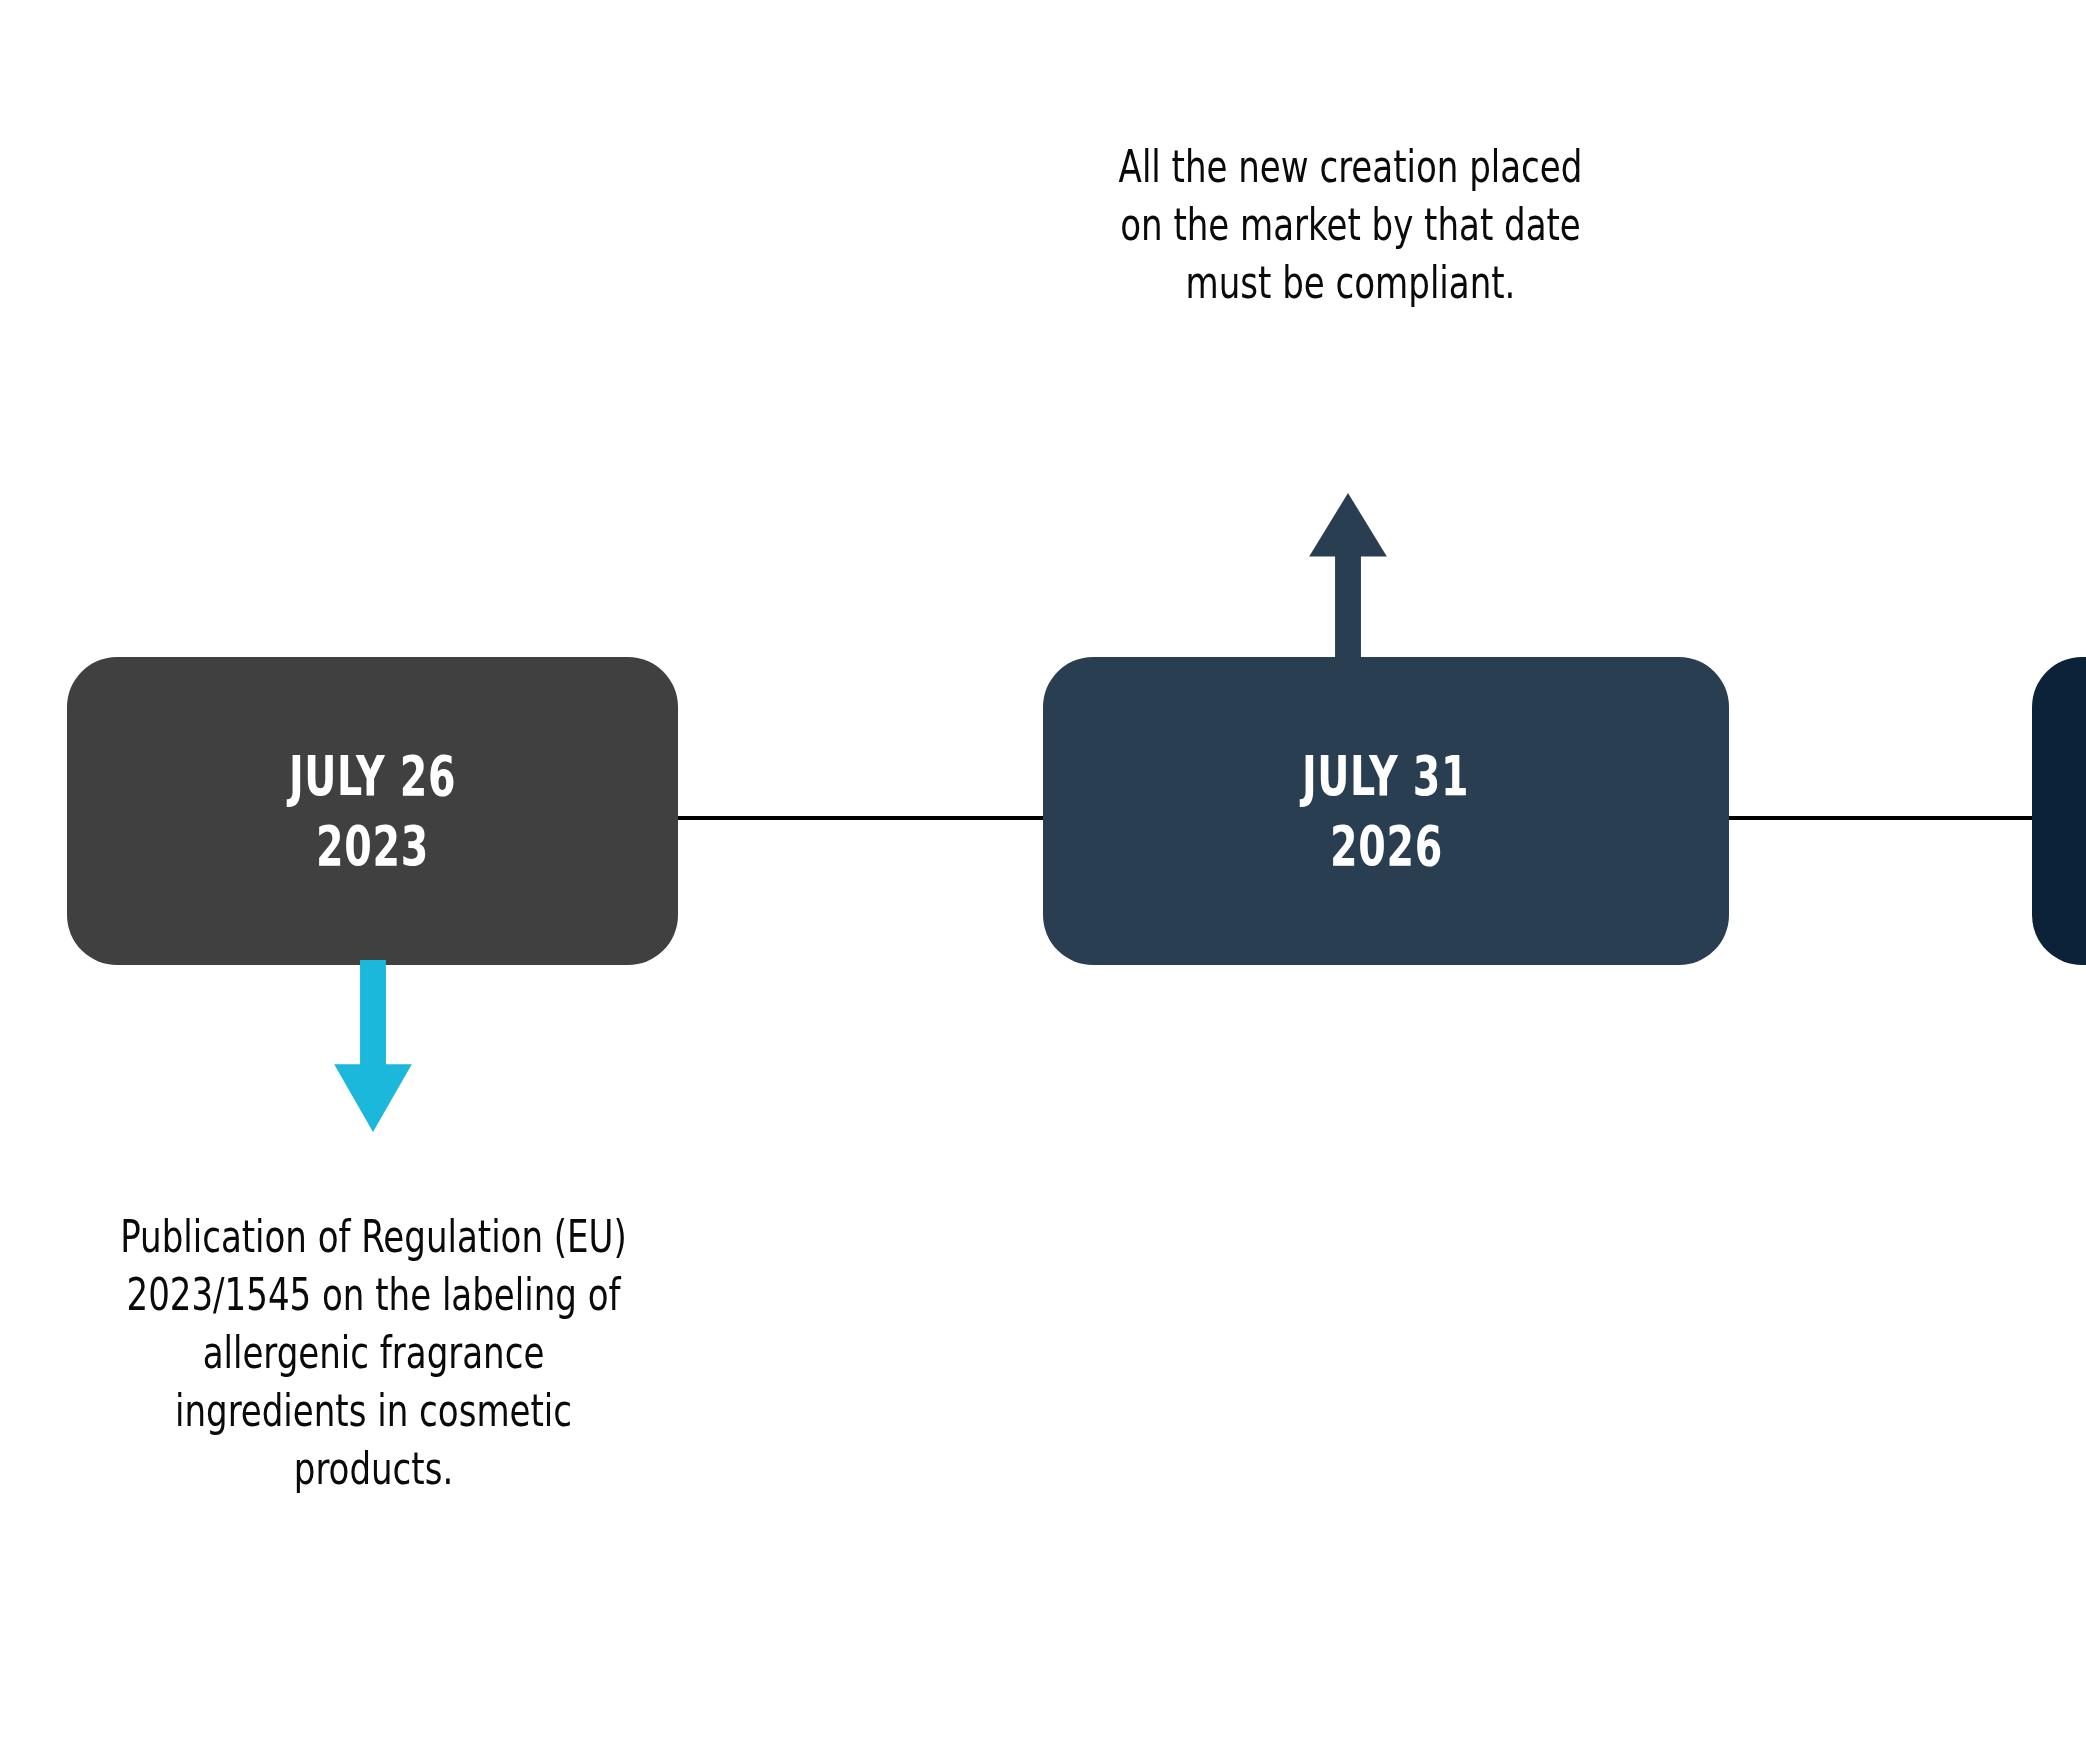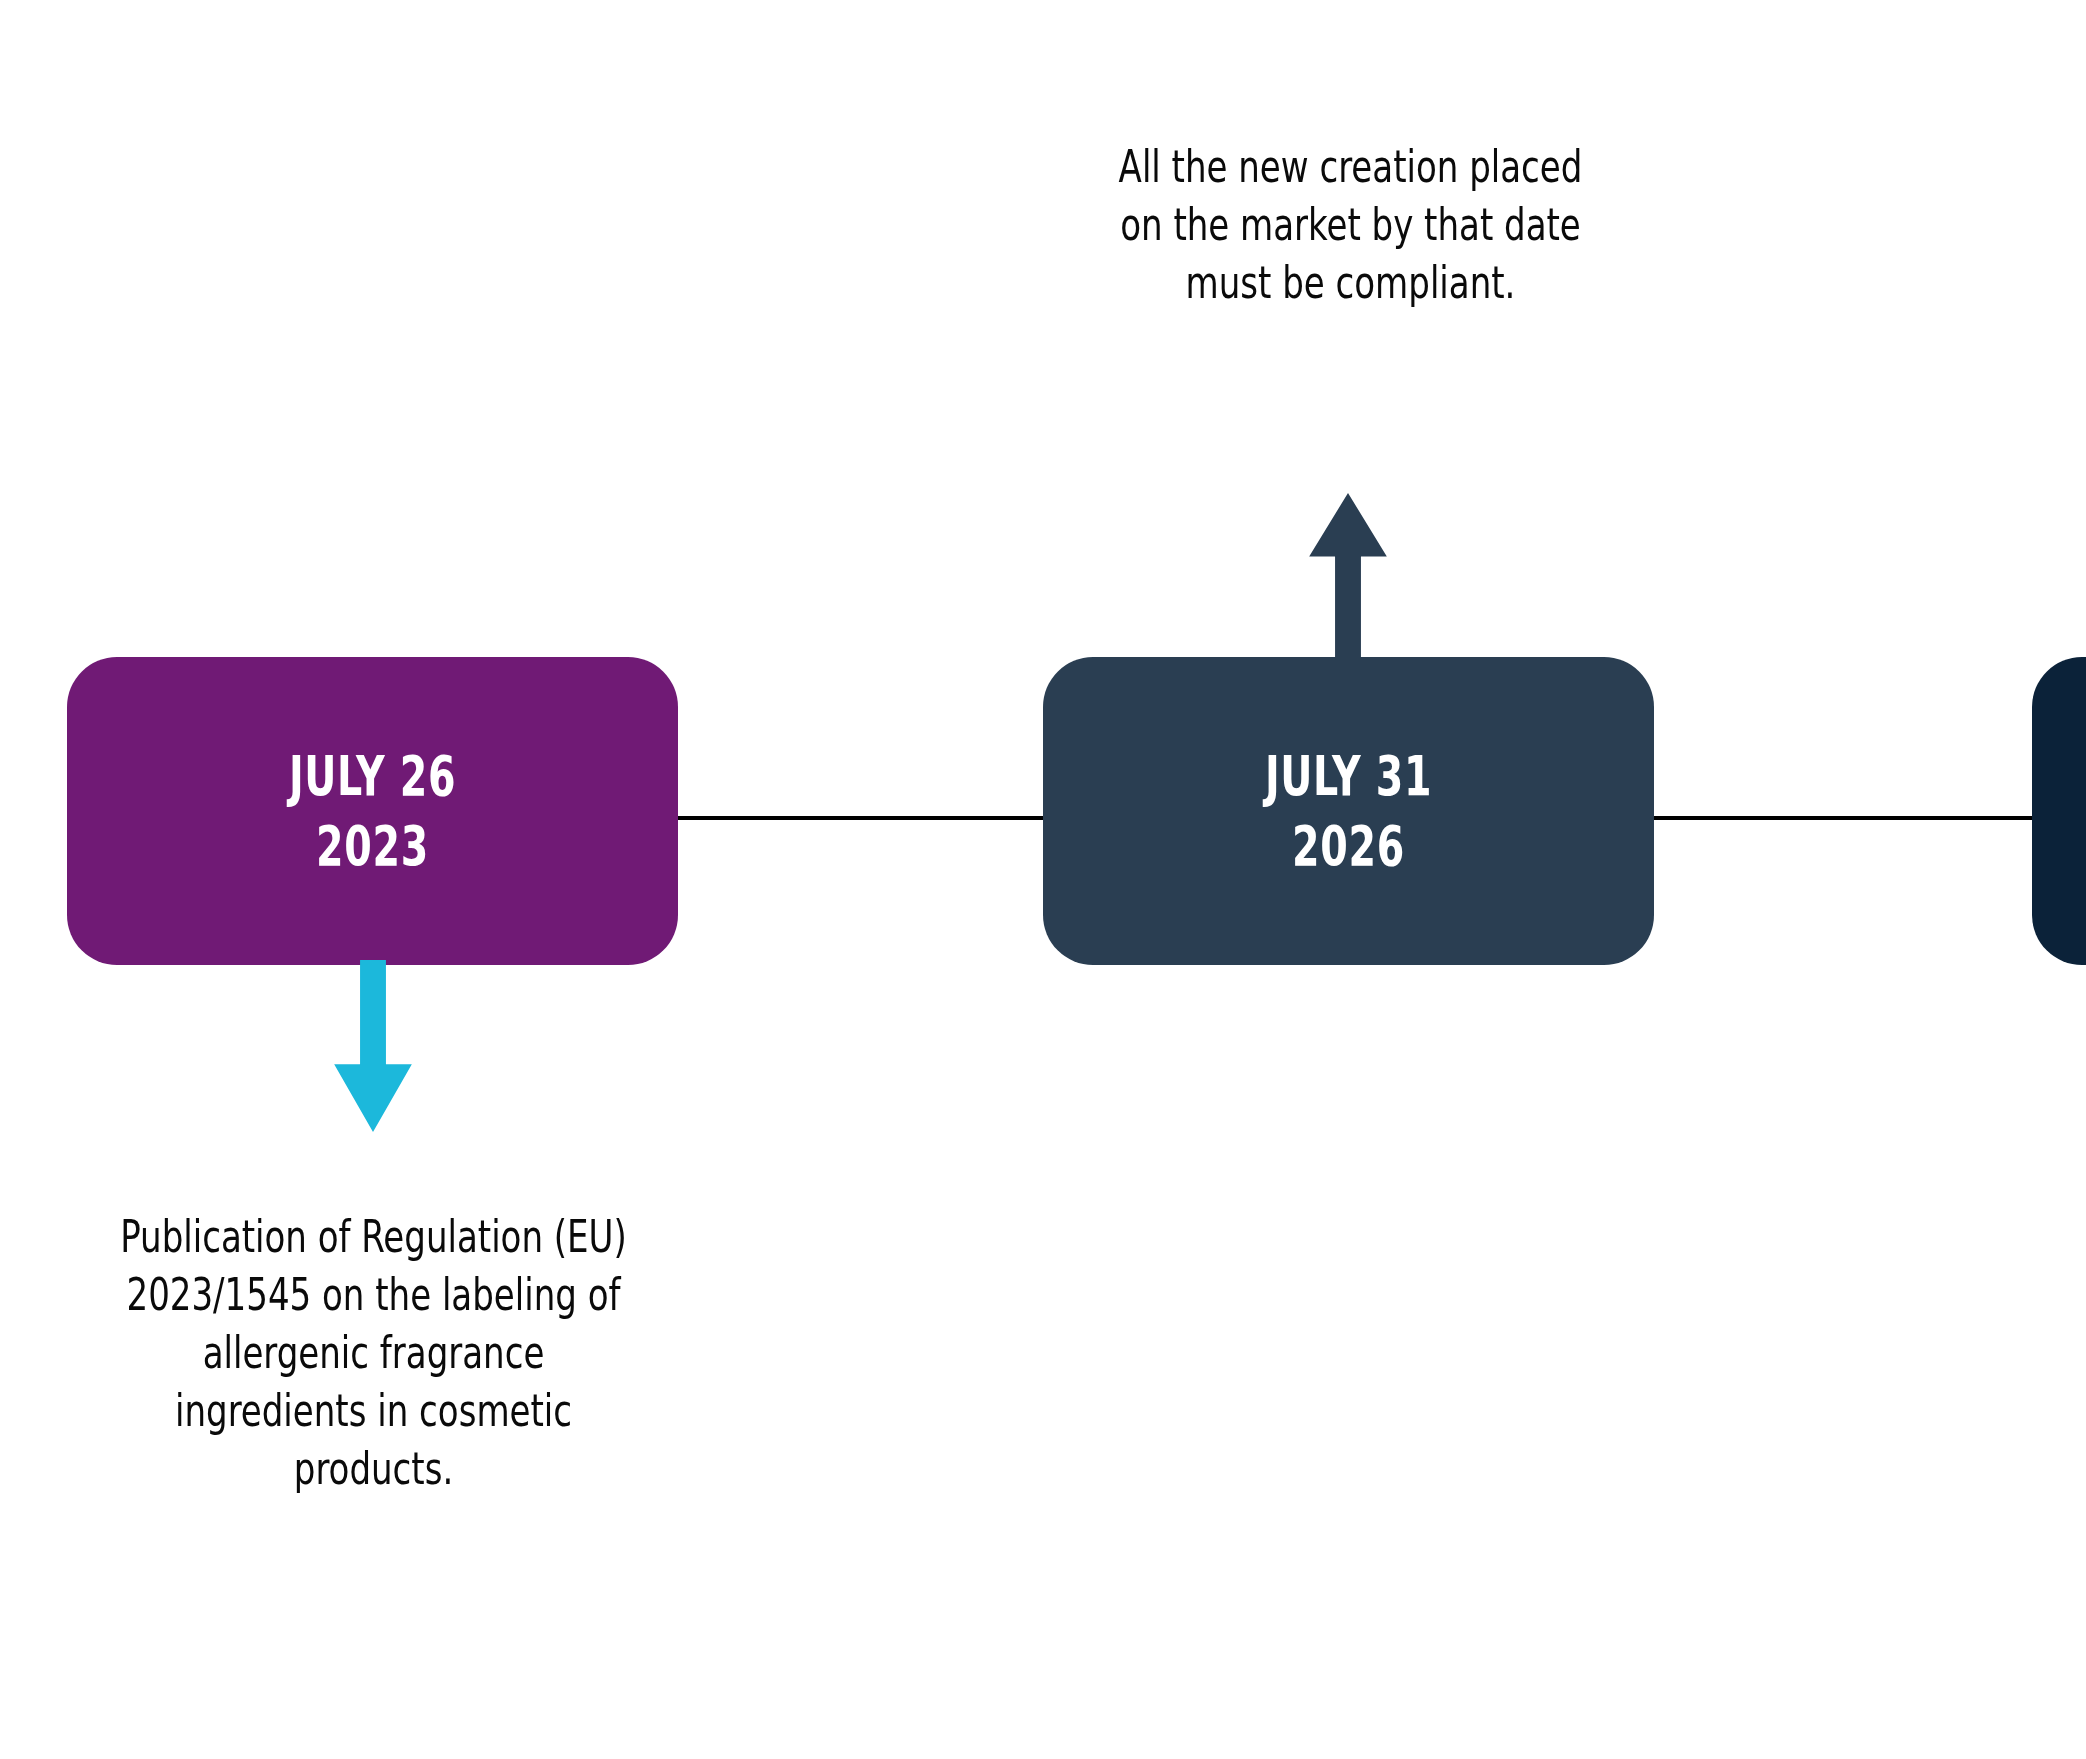--- a/index.html
+++ b/index.html
@@ -50,22 +50,22 @@
     font-family: "DejaVu Sans Condensed", "Liberation Sans Narrow", "Liberation Sans", sans-serif;
     font-size: 55px;
     font-weight: 700;
     letter-spacing: 0.8px;
     line-height: 1.28;
     text-align: center;
     transform: scaleX(0.80);
     white-space: nowrap;
   }
 
-  #box-2023 { left: 67px;  width: 611px; background: #701a75; }
-  #box-2026 { left: 1043px; width: 611px; background: #2A3E52; }
+  #box-2023 { left: 67px;  width: 611px; background: #404040; }
+  #box-2026 { left: 1043px; width: 686px; background: #2A3E52; }
   #box-2028 { left: 2032px; width: 612px; background: #0B2239; }
 
   
   .arrow {
     position: absolute;
     display: block;
   }
   #arrow-2023-down { left: 334px;  top: 960px; width: 78px; height: 172px; }
   #arrow-2026-up   { left: 1309px; top: 493px; width: 78px; height: 167px; }
 

